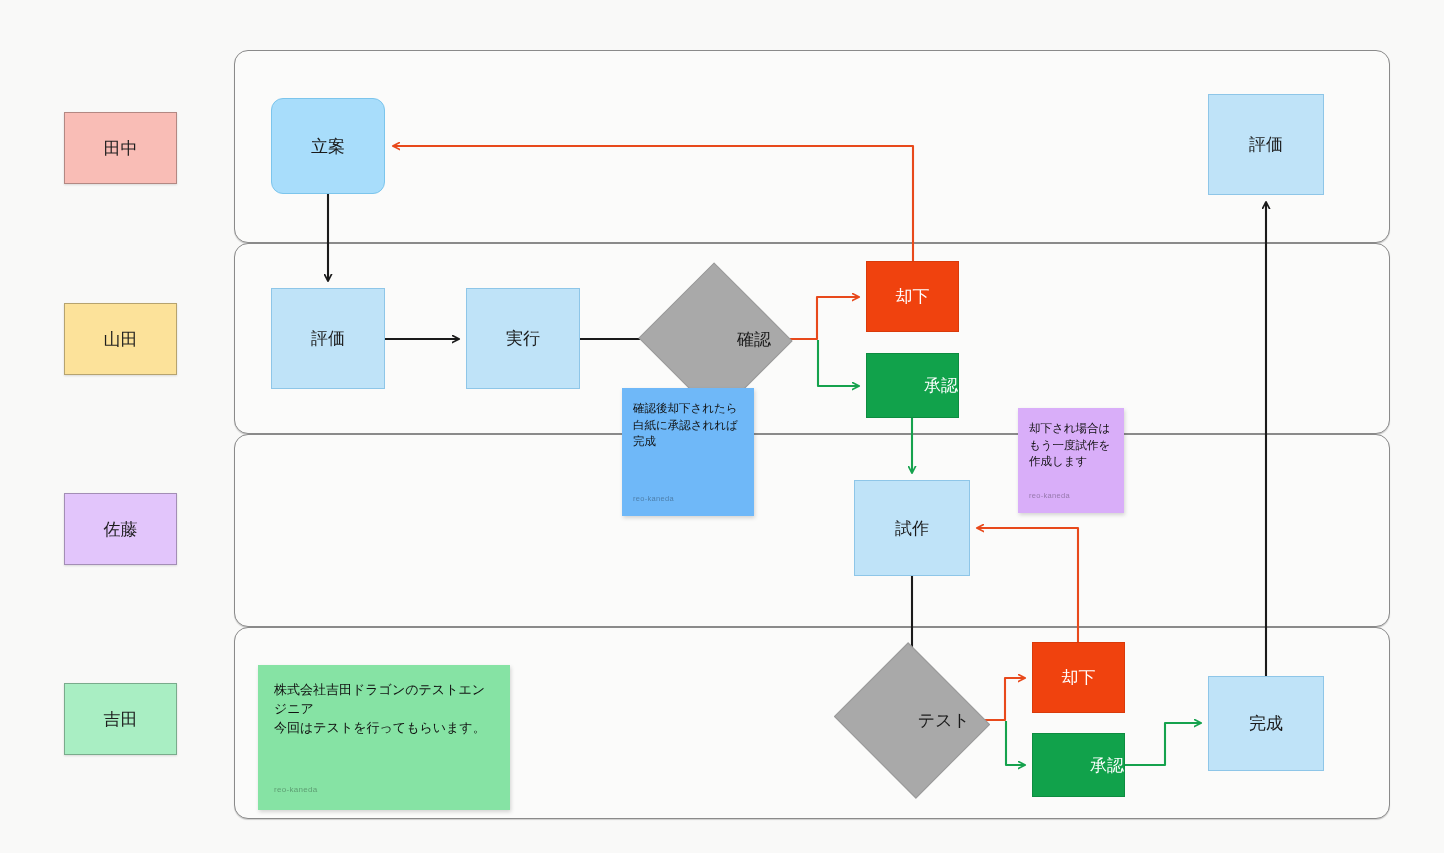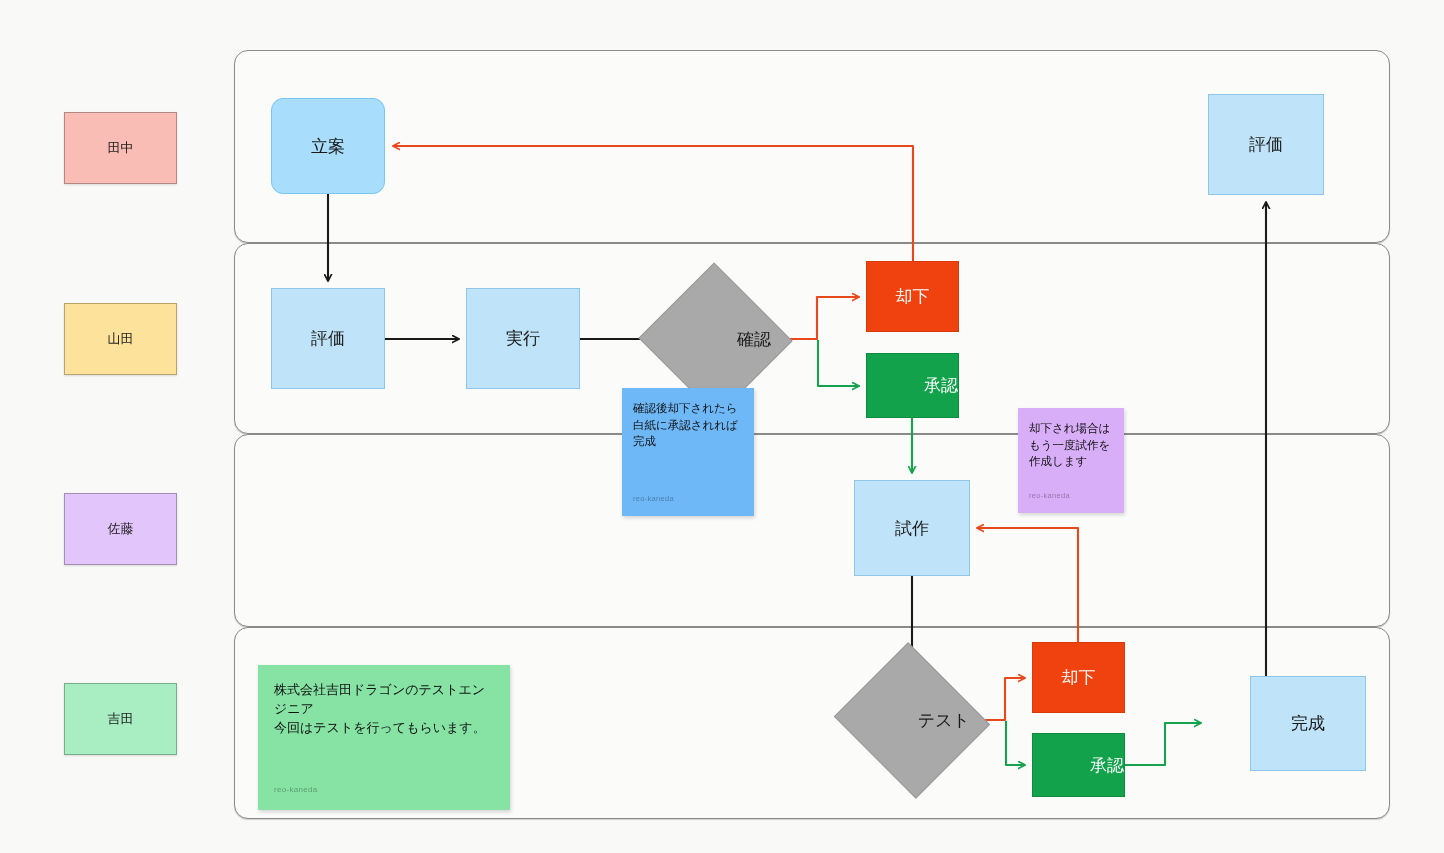--- a/index.html
+++ b/index.html
@@ -23,21 +23,21 @@
     box-sizing:border-box;
     box-shadow:0 1px 1px rgba(0,0,0,.18);
   }
 
   
   .lane-chip{
     position:absolute;
     width:113px;height:72px;
     border:1px solid rgba(0,0,0,.28);
     display:flex;align-items:center;justify-content:center;
-    font-size:13px;color:#1d1d1d;
+    font-size:17px;color:#1d1d1d;
     box-sizing:border-box;
     box-shadow:0 1px 2px rgba(0,0,0,.13);
   }
 
   
   .node{
     position:absolute;
     box-sizing:border-box;
     display:flex;align-items:center;justify-content:center;
     font-size:17px;
@@ -177,21 +177,21 @@
       <div class="diamond" style="left: 854px; top: 668px; width: 116px; height: 105px;">
         <div class="dshape"></div>
         <span class="dlabel">テスト</span>
       </div>
       <div class="node red" style="left: 1032px; top: 642px; width: 93px; height: 71px;">
         <span>却下</span>
       </div>
       <div class="node green" style="left: 1032px; top: 733px; width: 93px; height: 64px;">
         <span>承認</span>
       </div>
-      <div class="node blue" style="left: 1208px; top: 676px; width: 116px; height: 95px; margin-left: 42px;">
+      <div class="node blue" style="left: 1208px; top: 676px; width: 116px; height: 95px;">
         <span>完成</span>
       </div>
       <div class="node blue" style="left: 1208px; top: 94px; width: 116px; height: 101px;">
         <span>評価</span>
       </div>
     </div>
 
   <div id="notes" class="layer" style="pointer-events:auto;">
       <div class="sticky" style="left: 622px; top: 388px; width: 132px; height: 128px; background: rgb(111, 184, 248);">
         <div class="stext">確認後却下されたら白紙に承認されれば完成</div>

